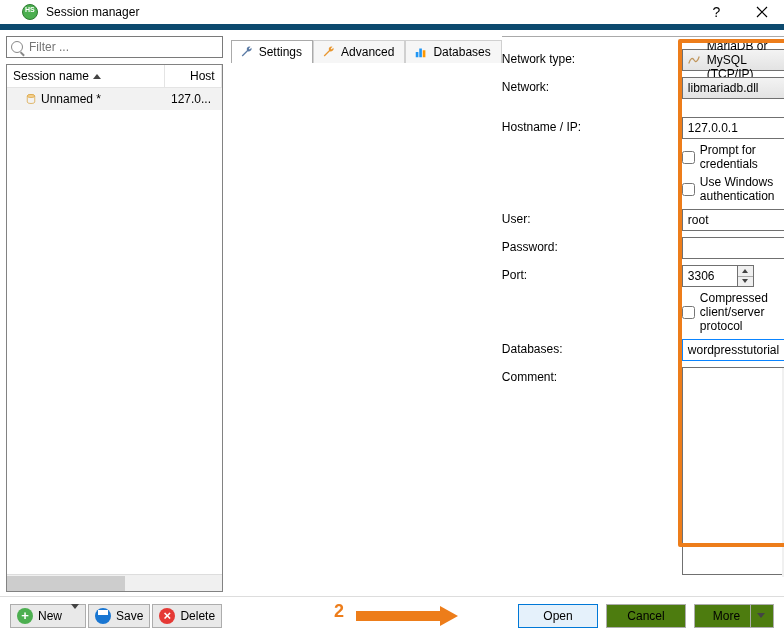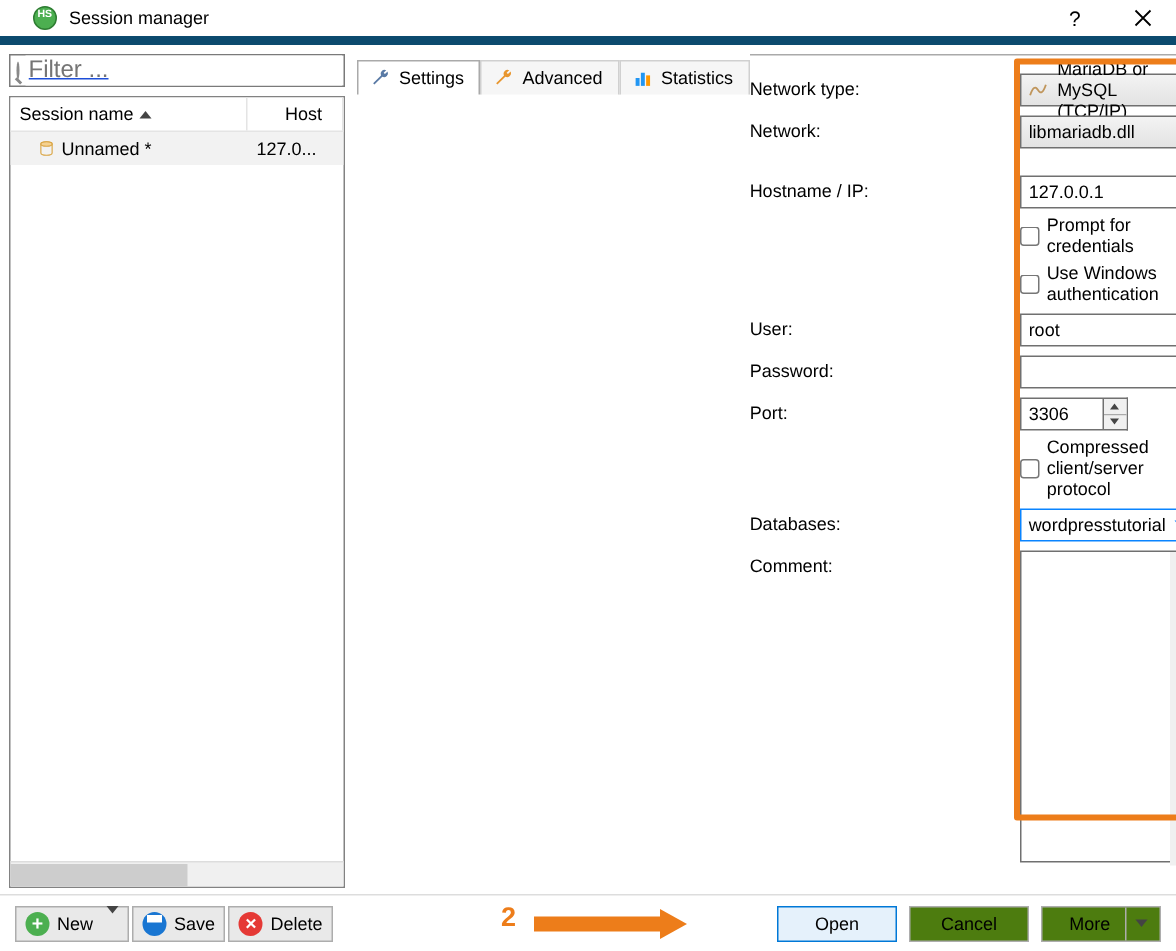--- a/index.html
+++ b/index.html
@@ -73,23 +73,22 @@
     content: "";
     position: absolute;
     width: 5px; height: 1.5px;
     background: #888;
     bottom: -2px; right: -3px;
     transform: rotate(45deg);
   }
   .filterbox input {
     border: none; outline: none;
     flex: 1;
-    font-size: 16px;
+    font-size: 12px;
     color: #1d4ed8;
-    text-decoration: underline;
   }
   .session-list {
     margin-top: 6px;
     border: 1px solid #828282;
     flex: 1;
     display: flex;
     flex-direction: column;
     background: #fff;
     position: relative;
   }
@@ -401,21 +400,21 @@
             <path d="M13 3a3 3 0 0 1-4 4L3 13l-1-1 6-6a3 3 0 0 1 4-4l-2 2 1 1z" fill="#e8962e"></path>
           </svg>
         <span>Advanced</span>
       </div>
       <div class="tab">
         <svg class="ticon" viewBox="0 0 16 16">
             <rect x="2" y="8" width="3" height="6" fill="#2196f3"></rect>
             <rect x="6" y="4" width="3" height="10" fill="#2196f3"></rect>
             <rect x="10" y="6" width="3" height="8" fill="#ff9800"></rect>
           </svg>
-        <span>Statistics</span>
+        <span>Databases</span>
       </div>
     </div>
 
     <div class="tab-body">
       <div class="annot-box"></div>
 
       <div class="form-row">
         <div class="lbl">Network type:</div>
         <div class="ctrl">
           <div class="select with-icon">

